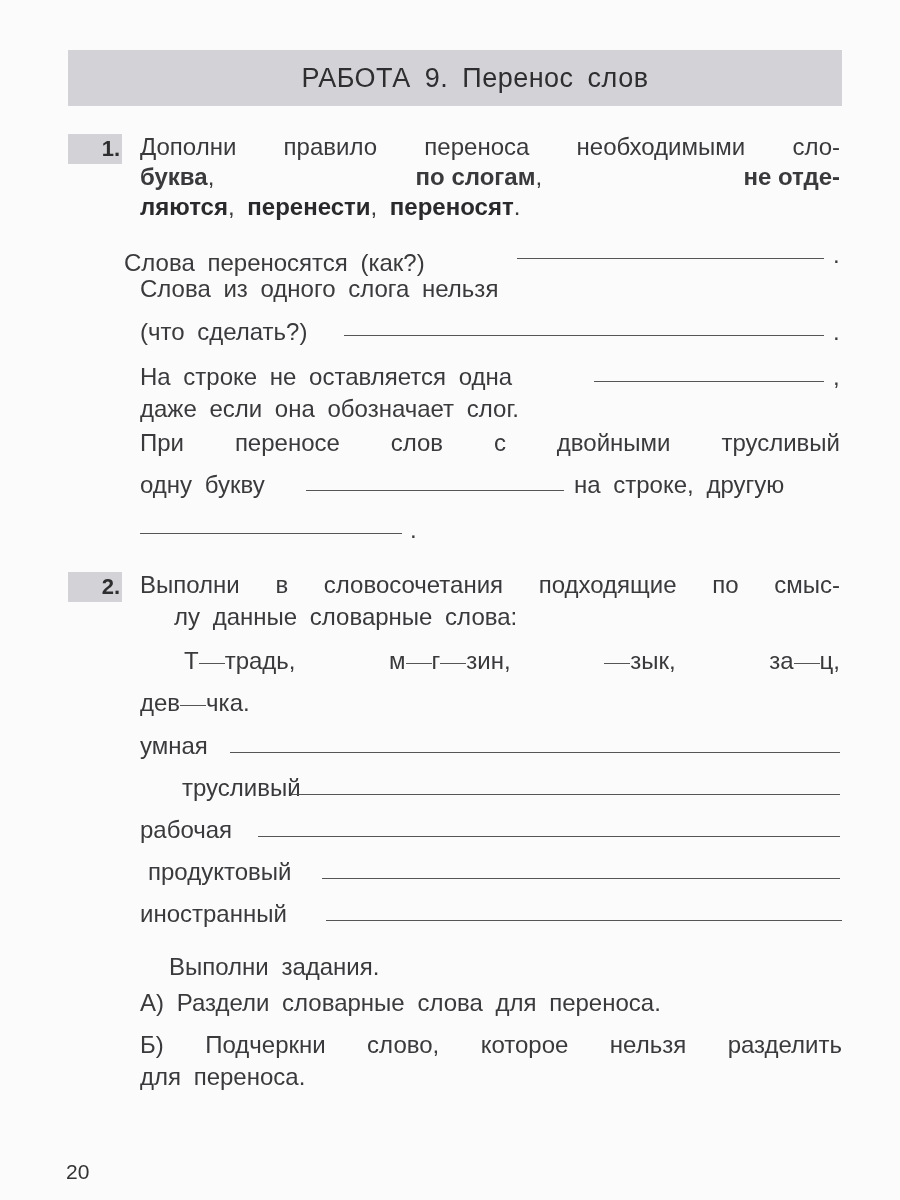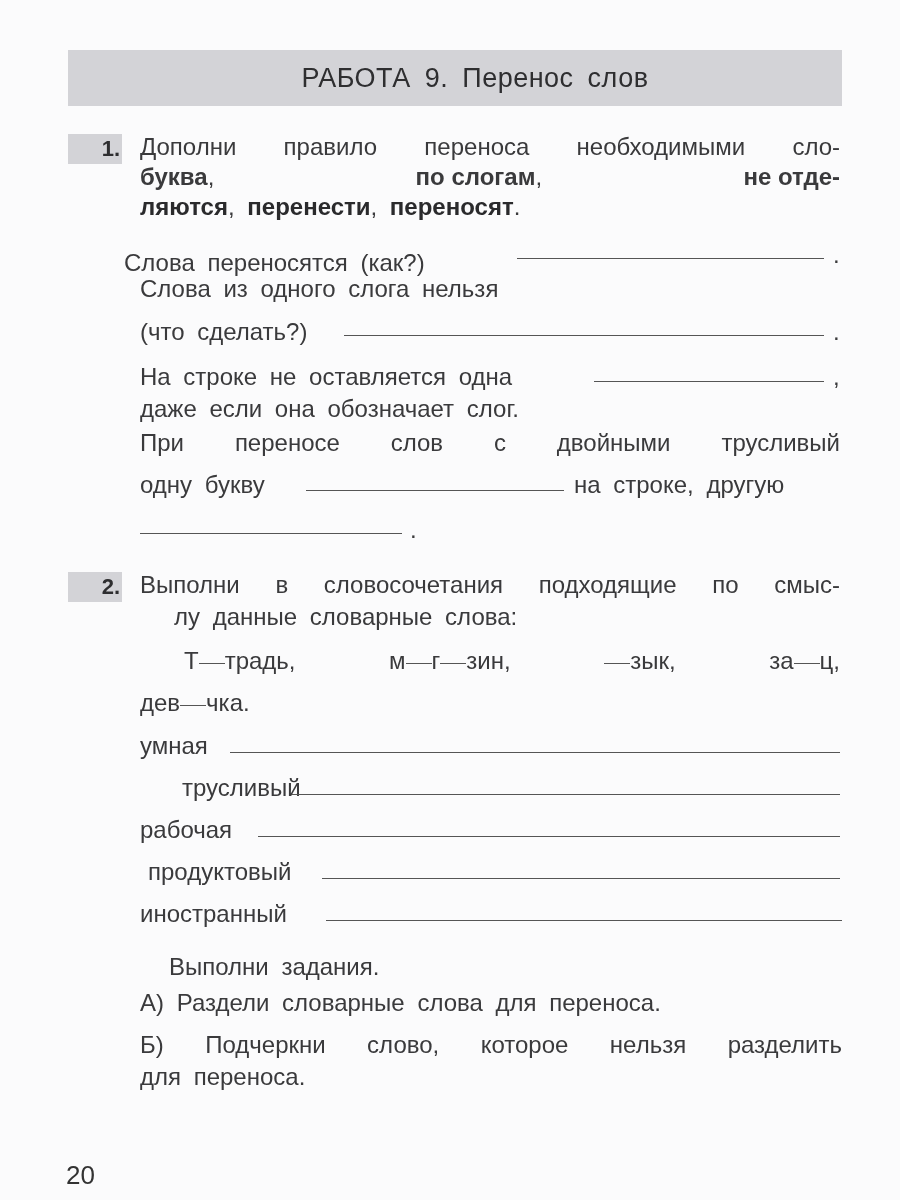--- a/index.html
+++ b/index.html
@@ -41,21 +41,21 @@
   .blank {
     display: inline-block; border-bottom: 1.5px solid #555;
     height: 1px; vertical-align: 5px;
   }
   .fill-line {
     position: absolute; height: 0; border-top: 1.5px solid #555;
   }
   .just {
     display: flex; justify-content: space-between; font-size: 24px; line-height: 30px;
   }
-  .page-num { left: 66px; top: 1160px; font-size: 26px; color: #333; }
+  .page-num { left: 66px; top: 1160px; font-size: 21px; color: #333; }
 </style>
 </head>
 <body>
 
 <div class="abs header-bar">
   <div class="abs header-title">РАБОТА 9. Перенос слов</div>
 </div>
 
 <div class="abs badge" style="top:134px;">
   <span class="badge-num">1.</span>

